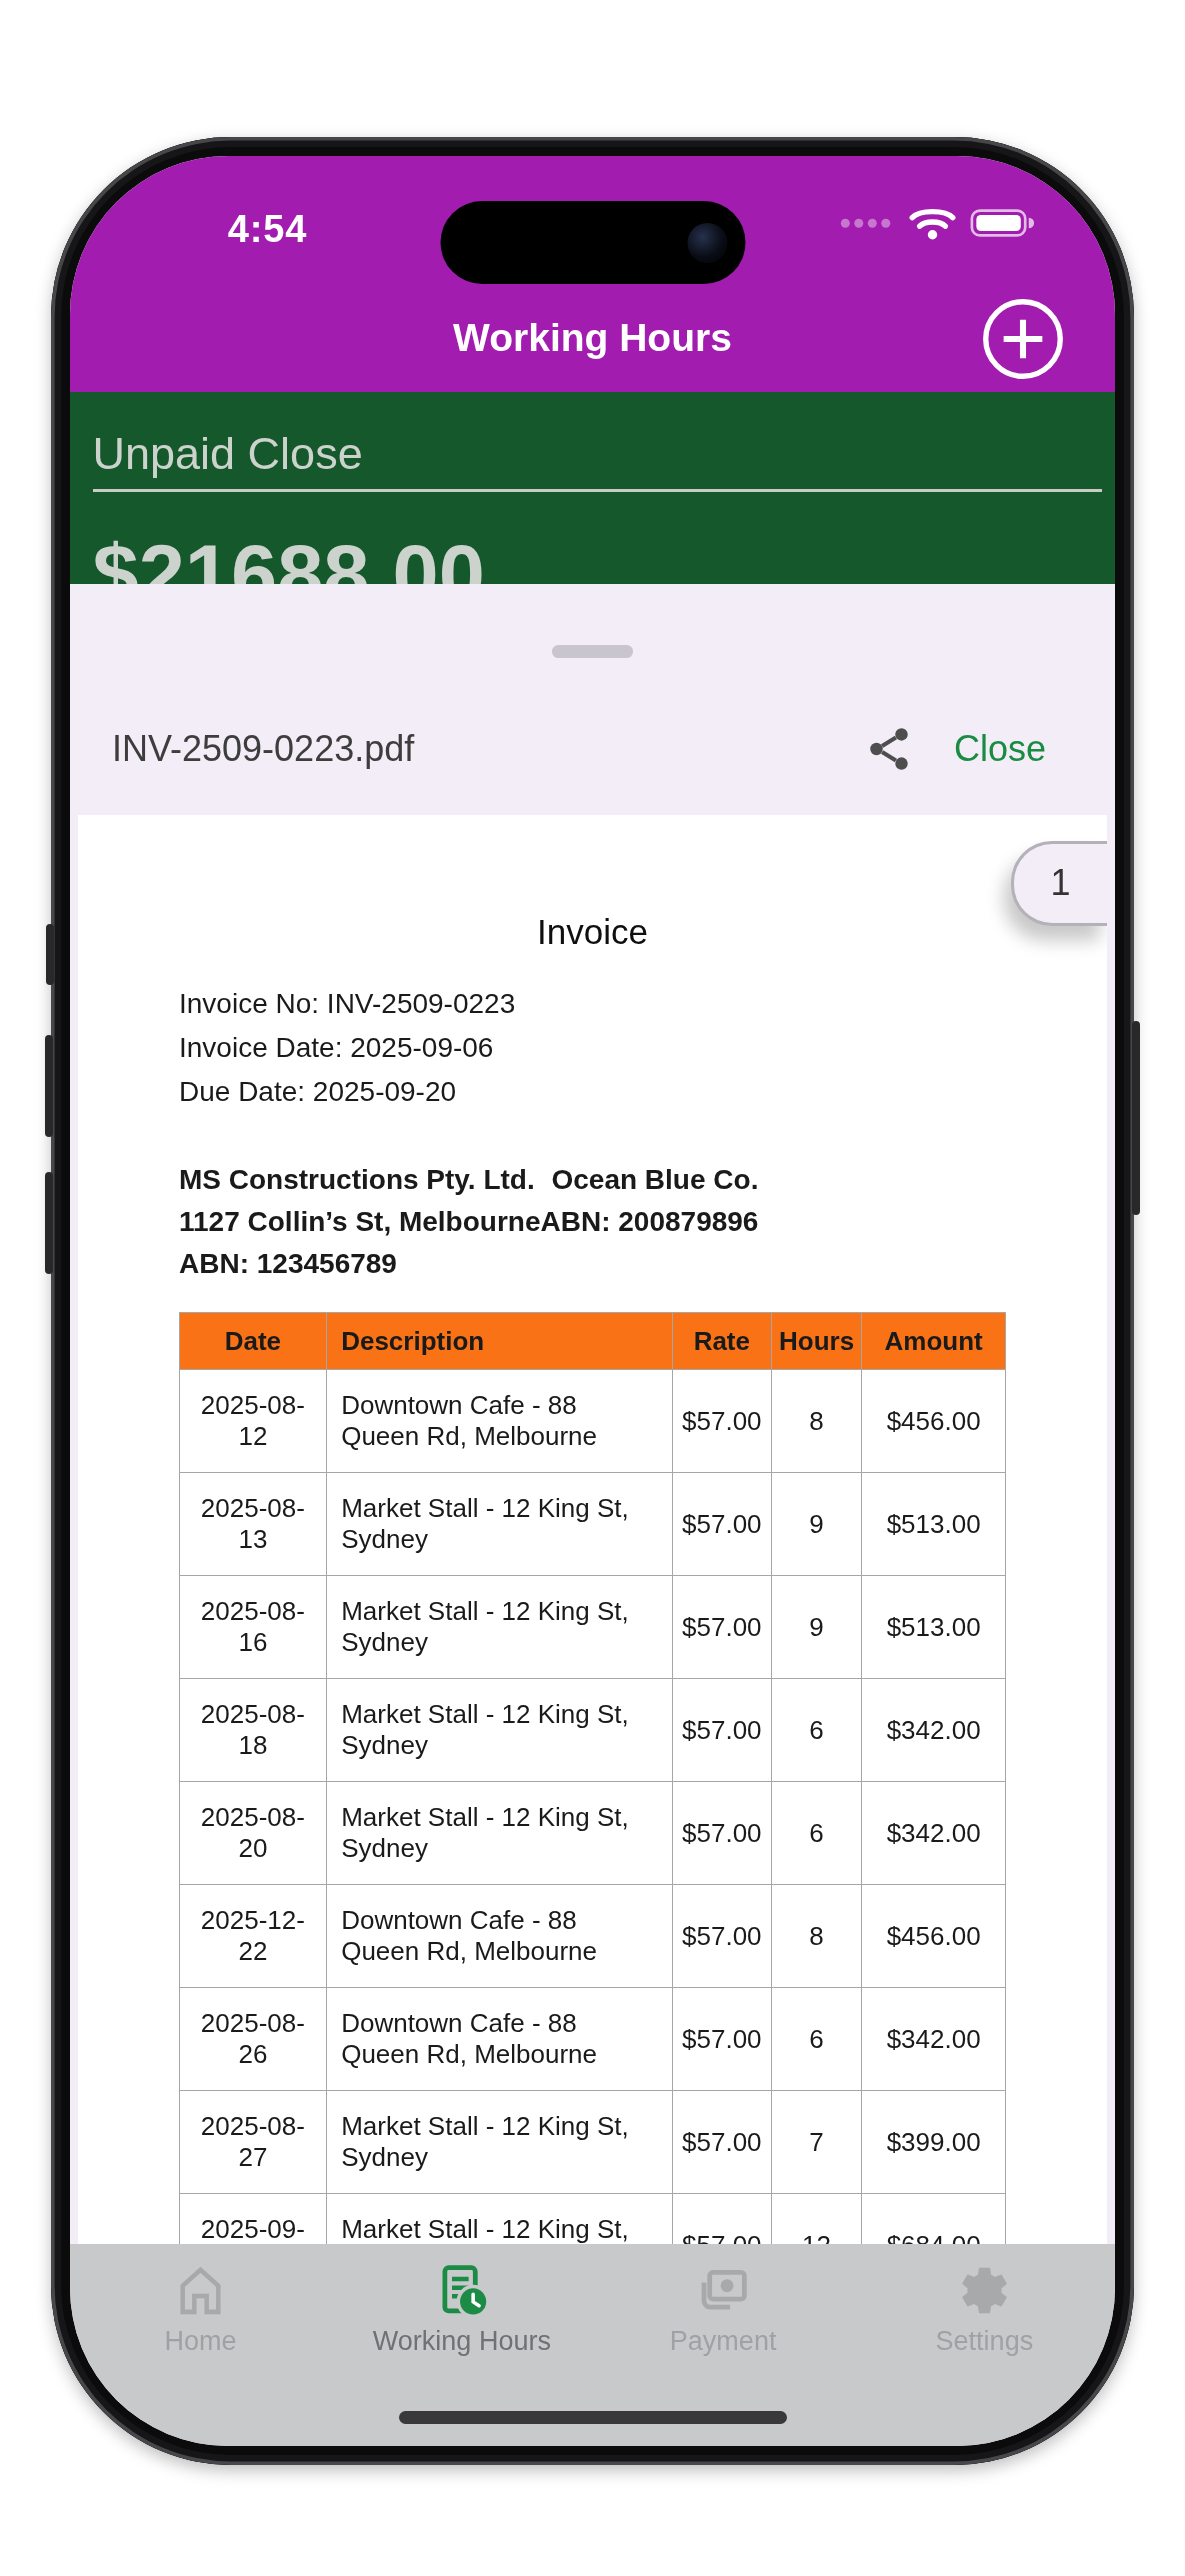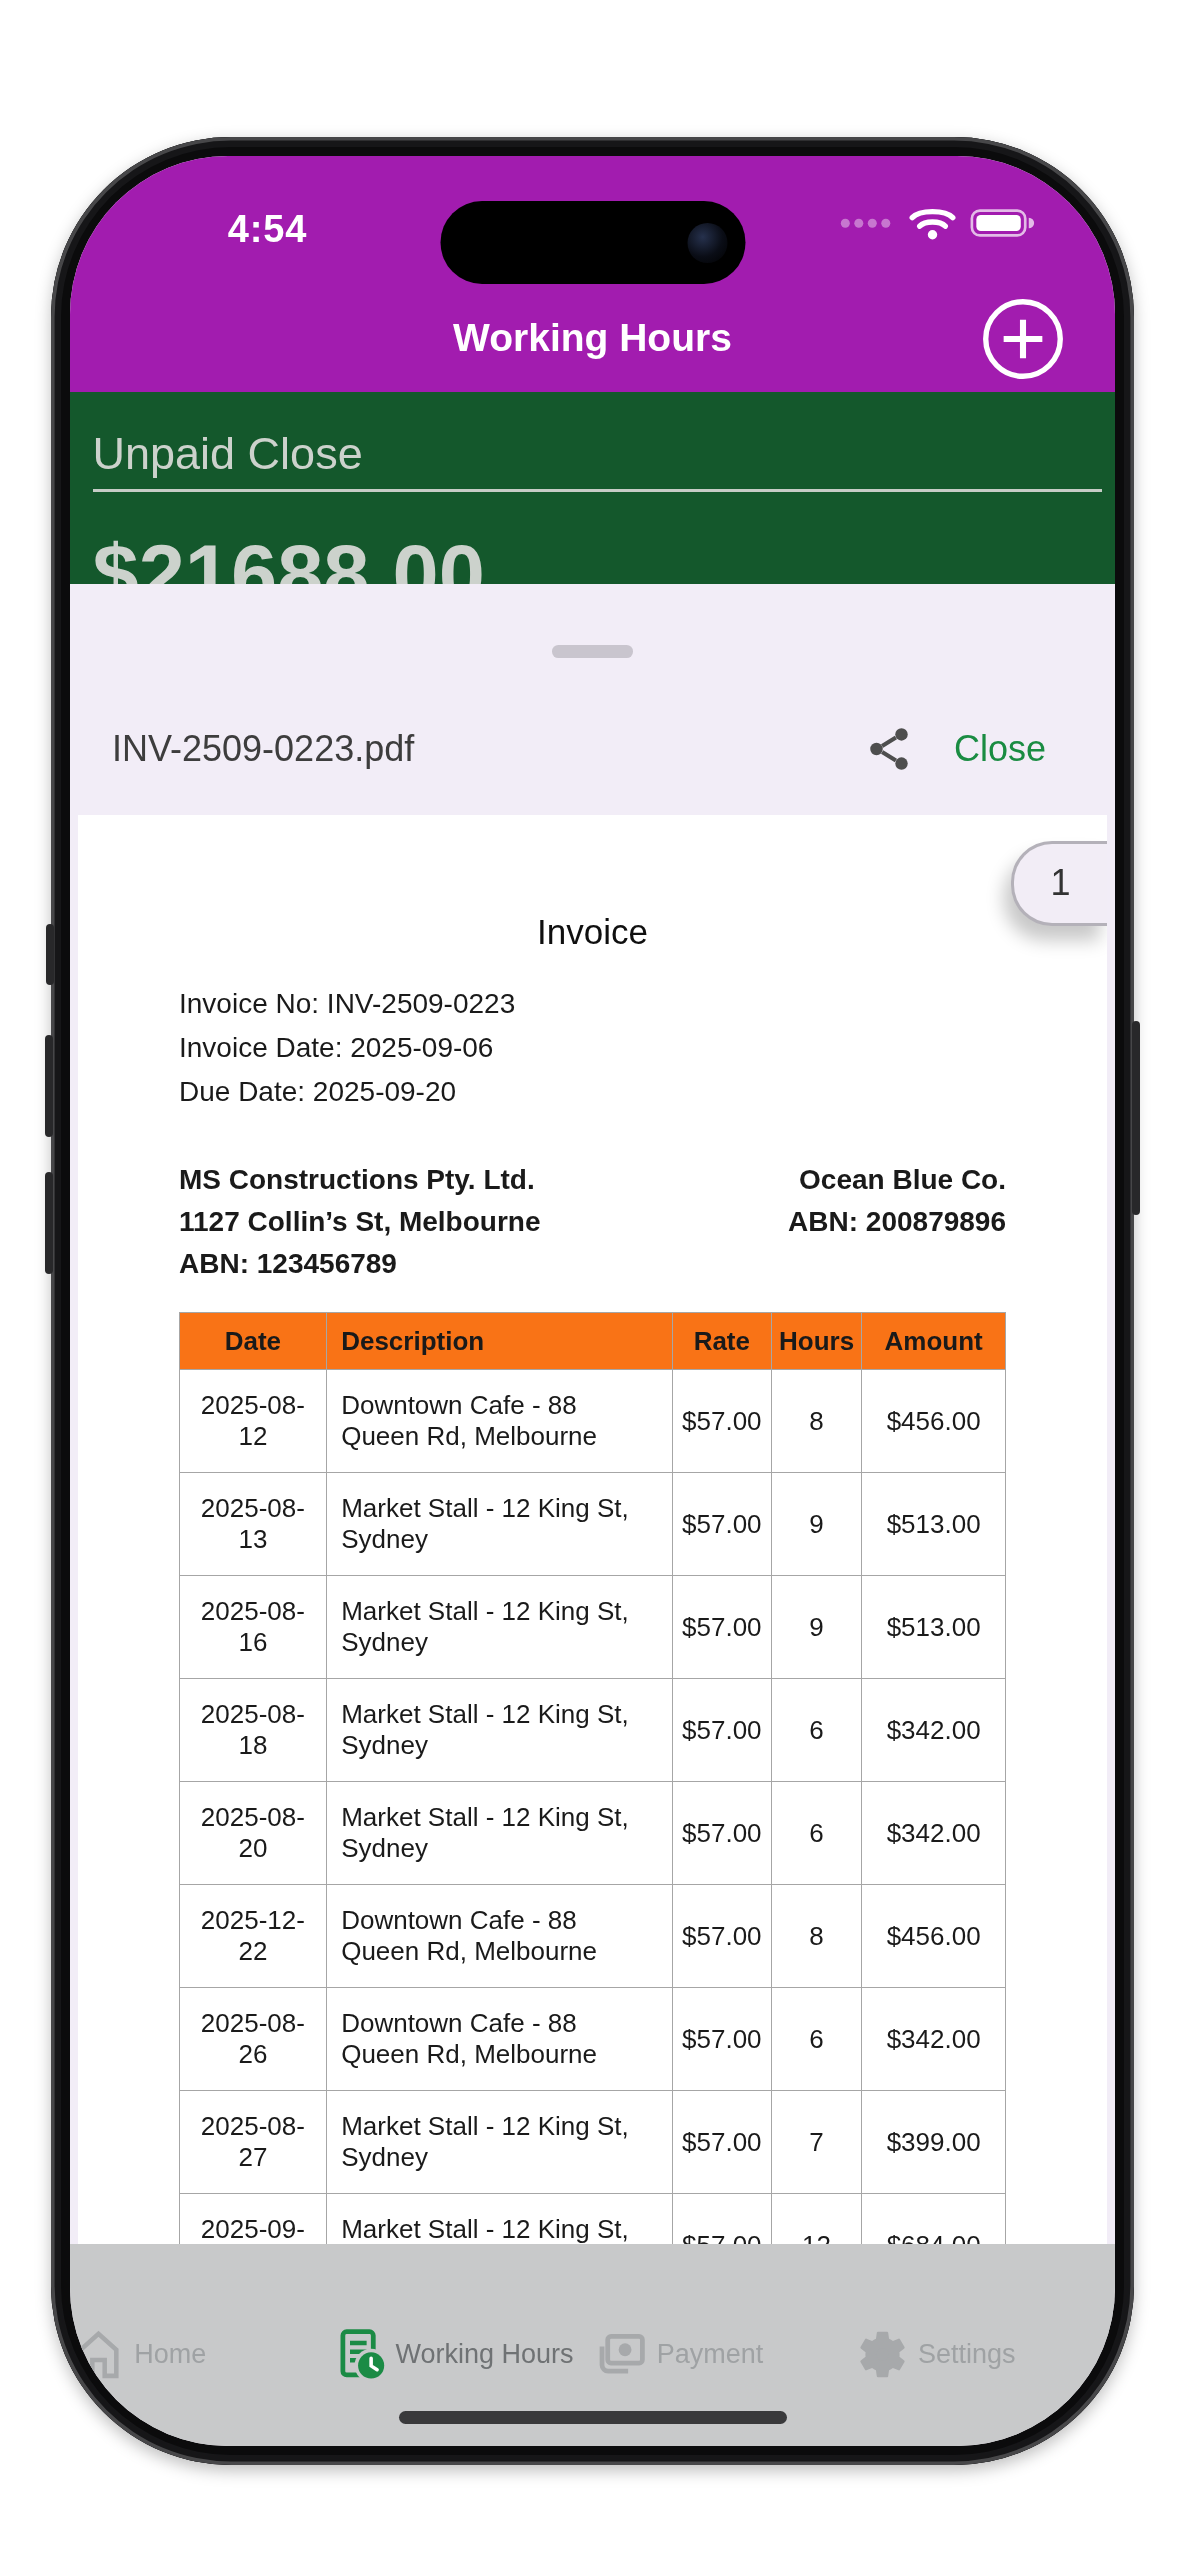--- a/index.html
+++ b/index.html
@@ -47,31 +47,31 @@
   .share-btn{background:none;border:none;padding:0;margin-right:40px;cursor:pointer;line-height:0;}
   .close-btn{background:none;border:none;padding:0;font-size:36px;color:#1a8c42;cursor:pointer;font-family:inherit;}
   .page{flex:1;min-height:0;margin:41px 8px 0;background:#ffffff;position:relative;
         padding:0 101px;box-sizing:border-box;overflow:hidden;color:#1a1a1a;}
   .page-badge{position:absolute;top:26px;right:0;width:93px;height:79px;background:#f2edf6;
               border:3.6px solid #b4b1b9;border-right:none;border-radius:41px 0 0 41px;
               box-shadow:-7.2px 14.4px 18px rgba(0,0,0,.22);
               display:flex;align-items:center;justify-content:center;font-size:36px;color:#333;}
   .inv-title{margin-top:97px;text-align:center;font-size:35px;font-weight:normal;color:#0f0f0f;}
   .inv-meta{margin-top:30.5px;text-align:left;font-size:28px;font-weight:normal;line-height:44px;}
-  .inv-addresses{margin-top:45px;display:flex;justify-content:space-between;
+  .inv-addresses{margin-top:45px;display:flex;
                  font-size:28px;font-weight:bold;line-height:42px;}
   .addr-right{text-align:right;}
   table{border-collapse:collapse;}
   .items-table{margin-top:27px;width:100%;font-size:26px;}
   .items-table th,.items-table td{border:1.8px solid #a6a6a6;text-align:center;padding:20px 7.2px;}
   .items-table th{background:#f97316;font-weight:bold;padding:12.6px 7.2px;}
   .items-table th.desc,.items-table td.desc{text-align:left;padding-left:14.4px;padding-right:14.4px;}
   
   .tabbar{flex:none;height:202px;background:#c8c9ca;display:flex;position:relative;}
-  .tab{flex:1;display:flex;flex-direction:row;align-items:center;padding-top:18px;gap:7.2px;cursor:pointer;}
+  .tab{flex:1;display:flex;flex-direction:column;align-items:center;padding-top:18px;gap:7.2px;cursor:pointer;}
   .tab-label{font-size:27px;color:#9fa2a4;}
   .tab.active .tab-label{color:#6f7274;}
   .home-indicator{position:absolute;bottom:21.6px;left:50%;transform:translateX(-50%);
                   width:388px;height:13.5px;border-radius:7.2px;background:#39393b;}
 </style>
 </head>
 <body>
 
 <div class="phone">
   <div class="side-btn btn-action"></div>

